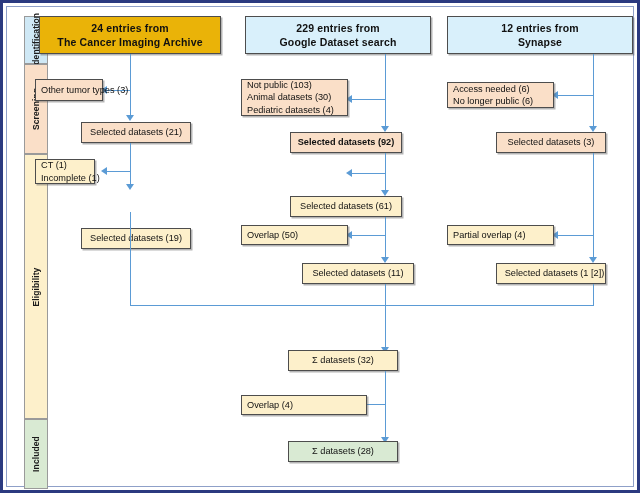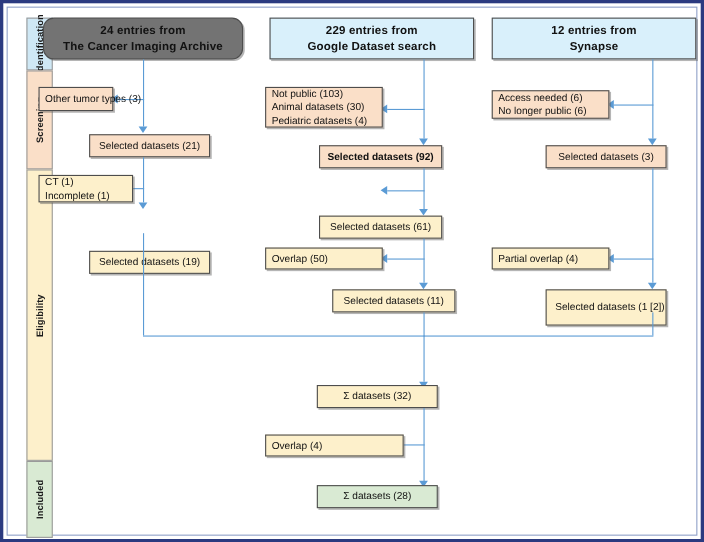--- a/index.html
+++ b/index.html
@@ -89,21 +89,21 @@
     <div class="phase" style="top:57px;height:90px;background:#fadfc8;">
       <span>Screening</span>
     </div>
     <div class="phase" style="top:147px;height:265px;background:#fdf0cb;">
       <span>Eligibility</span>
     </div>
     <div class="phase" style="top:412px;height:70px;background:#d9ead3;">
       <span>Included</span>
     </div>
 
-    <div class="box header center" style="left:32px;top:9px;width:182px;height:38px;background:#737373;border-radius:10px;">
+    <div class="box header center" style="left:32px;top:9px;width:182px;height:38px;background:#eab308;">
       <div>24 entries from</div>
       <div>The Cancer Imaging Archive</div>
     </div>
 
     <div class="vline" style="left:123px;top:47px;height:61px;"></div>
     <div class="arrow-down" style="left:118.5px;top:108px;"></div>
 
     <div class="hline" style="left:133px;top:83px;width:-0px;"></div>
     <div class="hline" style="left:131px;top:83px;width:-8px;"></div>
     <div class="hline" style="left:100px;top:83px;width:24px;"></div>
@@ -115,21 +115,21 @@
 
     <div class="box center" style="left:74px;top:115px;width:110px;height:21px;background:#fadfc8;">
       <div>Selected datasets (21)</div>
     </div>
 
     <div class="vline" style="left:123px;top:136px;height:41px;"></div>
     <div class="arrow-down" style="left:118.5px;top:177px;"></div>
     <div class="hline" style="left:100px;top:164px;width:24px;"></div>
     <div class="arrow-left" style="left:94px;top:159.5px;"></div>
 
-    <div class="box left" style="left:28px;top:152px;width:86px;height:25px;background:#fdf0cb;">
+    <div class="box left" style="left:28px;top:152px;width:60px;height:25px;background:#fdf0cb;">
       <div>CT (1)</div>
       <div>Incomplete (1)</div>
     </div>
 
     <div class="box center" style="left:74px;top:184px;width:110px;height:21px;background:#fdf0cb;margin-top:37px;">
       <div>Selected datasets (19)</div>
     </div>
 
     <div class="vline" style="left:123px;top:205px;height:93px;"></div>
 
@@ -197,21 +197,21 @@
 
     <div class="vline" style="left:586px;top:146px;height:104px;"></div>
     <div class="arrow-down" style="left:581.5px;top:250px;"></div>
     <div class="hline" style="left:551px;top:228px;width:36px;"></div>
     <div class="arrow-left" style="left:545px;top:223.5px;"></div>
 
     <div class="box left" style="left:440px;top:218px;width:107px;height:20px;background:#fdf0cb;">
       <div>Partial overlap (4)</div>
     </div>
 
-    <div class="box center" style="left:489px;top:256px;width:110px;height:33px;background:#fdf0cb;padding-left:12px;">
+    <div class="box center" style="left:489px;top:256px;width:110px;height:21px;background:#fdf0cb;padding-left:12px;">
       <div>Selected datasets (1 [2])</div>
     </div>
 
     <div class="vline" style="left:586px;top:277px;height:21px;"></div>
 
     <div class="hline" style="left:123px;top:298px;width:464px;"></div>
 
     <div class="vline" style="left:378px;top:277px;height:22px;"></div>
     <div class="vline" style="left:378px;top:298px;height:42px;"></div>
     <div class="arrow-down" style="left:373.5px;top:340px;"></div>

